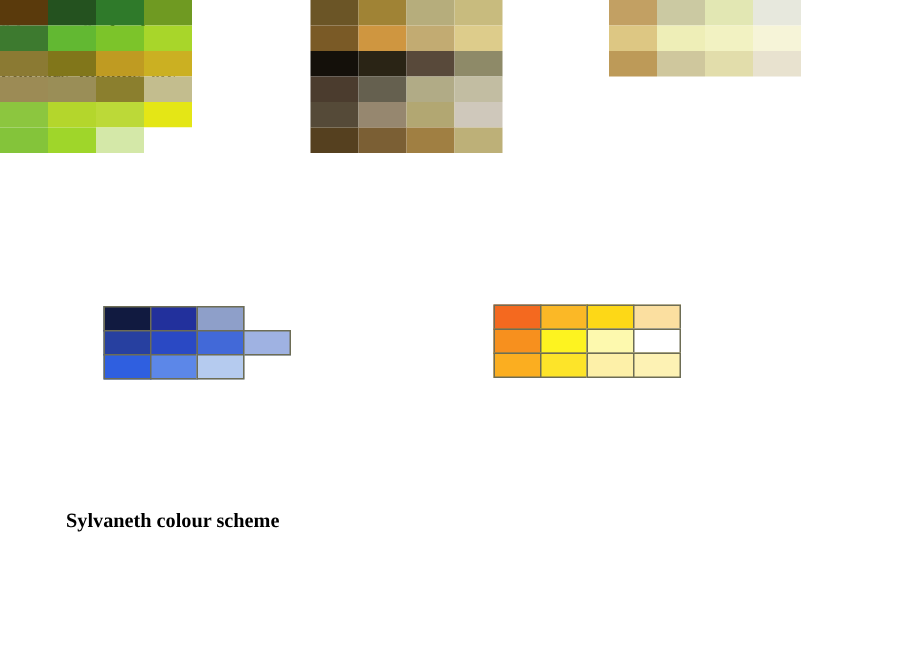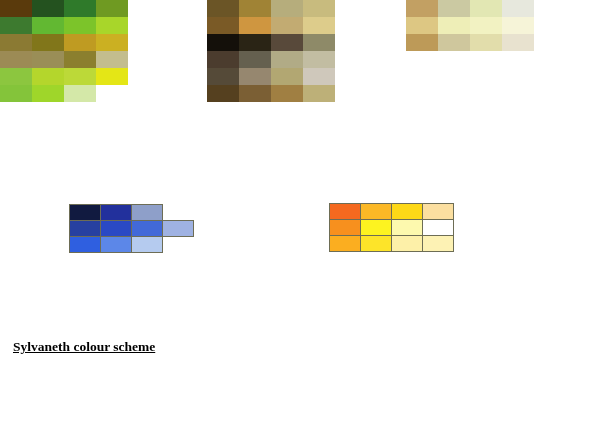--- a/index.html
+++ b/index.html
@@ -80,21 +80,21 @@
 
   #palette-flesh      { left: 406px; top: 0px;   }
   #cap-flesh          { left: 418px; top: 76px;  }
 
   #palette-blue       { left: 69px;  top: 204px; }
   #cap-blue           { left: 57px;  top: 272px; }
 
   #palette-orange     { left: 329px; top: 203px; }
   #cap-orange         { left: 327px; top: 262px; }
 
-  #scheme-title       { left: 13px;  top: 339px; text-decoration: underline; }
+  #scheme-title       { left: 44px;  top: 339px; }
 </style>
 </head>
 <body>
 
 <div class="palette" id="palette-vines">
   <div class="grid flat">
       <div class="row">
         <span class="swatch" title="#5a3a0c" style="width: 32px; height: 17px; background: rgb(90, 58, 12);"></span>
         <span class="swatch" title="#24521f" style="width: 32px; height: 17px; background: rgb(36, 82, 31);"></span>
         <span class="swatch" title="#2f7a2a" style="width: 32px; height: 17px; background: rgb(47, 122, 42);"></span>

